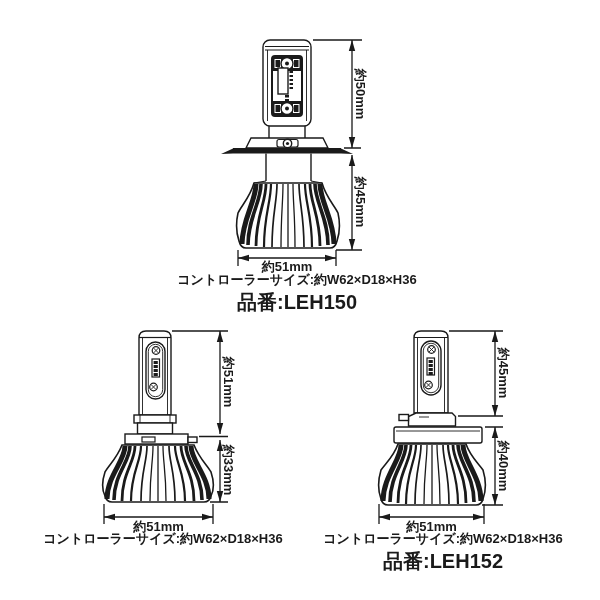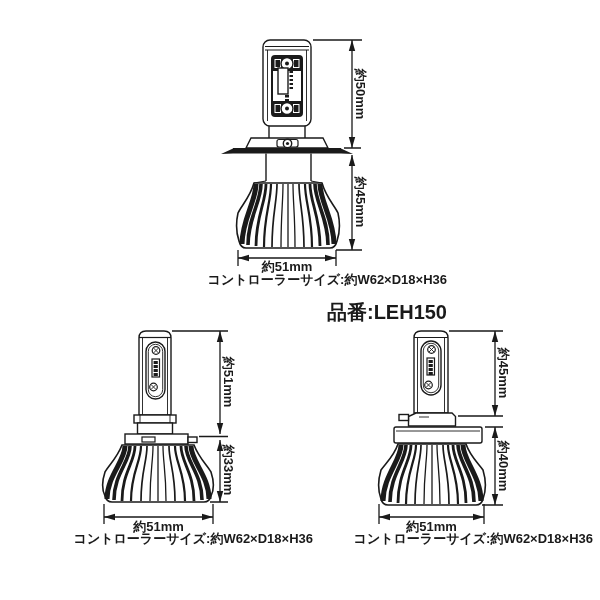--- a/index.html
+++ b/index.html
@@ -1,21 +1,21 @@
 <!DOCTYPE html>
 <html><head>
 <meta charset="utf-8">
 <style>
   html,body{margin:0;padding:0;background:#ffffff;}
   #canvas{position:relative;width:600px;height:600px;background:#ffffff;overflow:hidden;
           font-family:"Liberation Sans",sans-serif;color:#1a1a1a;}
   #art{position:absolute;left:0;top:0;}
-  .caption{position:absolute;text-align:right;width:300px;}
+  .caption{position:absolute;text-align:center;width:300px;}
   .ctrl-line{font-size:13px;font-weight:bold;white-space:nowrap;line-height:15px;}
-  .part-line{font-size:20px;font-weight:bold;white-space:nowrap;line-height:22px;margin-top:14px;}
+  .part-line{font-size:20px;font-weight:bold;white-space:nowrap;line-height:22px;margin-top:4px;}
   
   .s1{stroke:#1a1a1a;stroke-width:1.4;fill:none;}
   .s12{stroke:#1a1a1a;stroke-width:1.2;fill:none;}
   .s2{stroke:#1a1a1a;stroke-width:2;fill:none;}
   .sthin{stroke:#1a1a1a;stroke-width:0.9;fill:none;}
   .fw{fill:#ffffff;stroke:#1a1a1a;stroke-width:1.4;}
   .fw16{fill:#ffffff;stroke:#1a1a1a;stroke-width:1.6;}
   .fd{fill:#1a1a1a;stroke:none;}
   .fin1{stroke:#1a1a1a;stroke-width:1.3;fill:none;}
   .fin2{stroke:#1a1a1a;stroke-width:1.7;fill:none;}
@@ -228,14 +228,15 @@
     <div class="ctrl-line">コントローラーサイズ:約W62×D18×H36</div>
     <div class="part-line"><span>品番:</span><span>LEH150</span></div>
   </div>
 
   <div class="caption" style="left:13px;top:531px;">
     <div class="ctrl-line">コントローラーサイズ:約W62×D18×H36</div>
   </div>
 
   <div class="caption" style="left:293px;top:531px;">
     <div class="ctrl-line">コントローラーサイズ:約W62×D18×H36</div>
+    <div class="part-line"><span>品番:</span><span>LEH152</span></div>
   </div>
 </div>
 
 </body></html>

